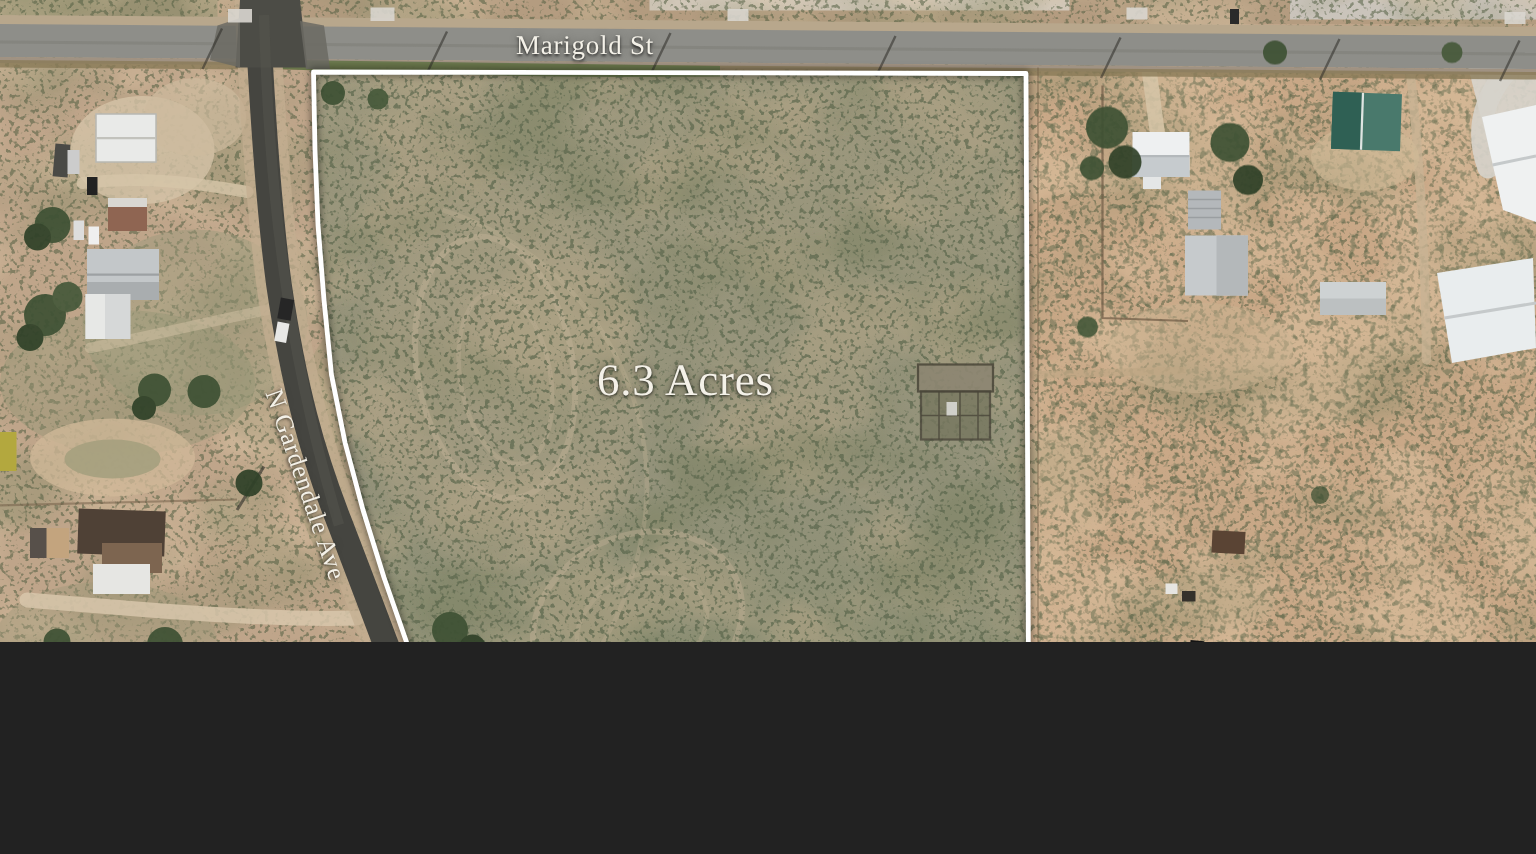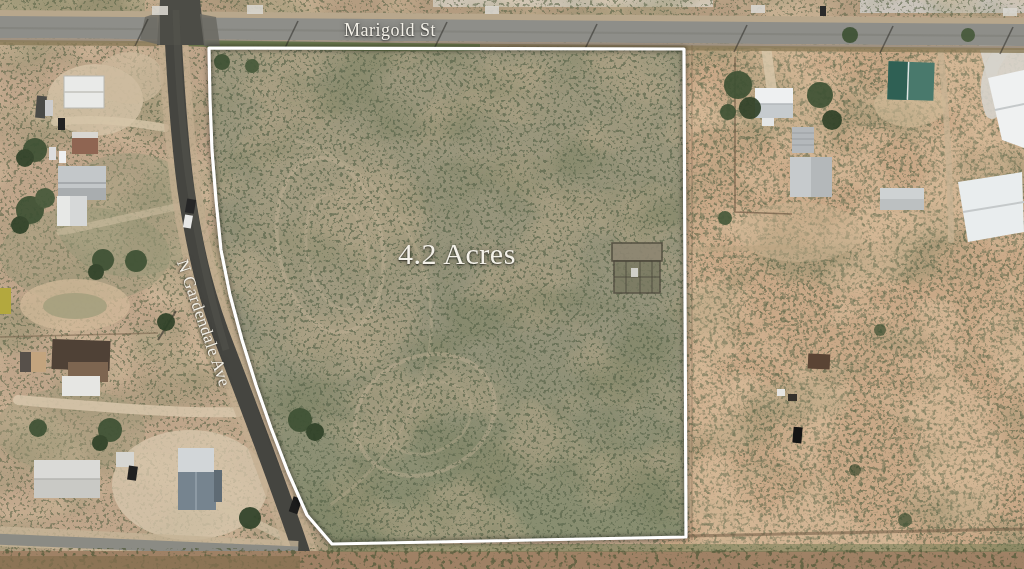--- a/index.html
+++ b/index.html
@@ -1,17 +1,17 @@
 <!DOCTYPE html>
 <html><head>
 <meta charset="utf-8">
 <style>
   html,body{margin:0;padding:0;background:#222;}
   #stage{
-    position:relative;width:1024px;height:569px;overflow:hidden;
+    position:relative;width:1024px;height:428px;overflow:hidden;
     font-family:"Liberation Serif","DejaVu Serif",serif;
     background:#1d4ed8;
   }
   #stage svg{position:absolute;left:0;top:0;}
   .map-label{
     position:absolute;color:#f4f1e8;
     text-shadow:0 1px 2px rgba(0,0,0,.7),0 0 6px rgba(0,0,0,.35);
     letter-spacing:.5px;white-space:nowrap;user-select:none;
   }
   #lbl-marigold{left:330px;top:20px;width:120px;text-align:center;font-size:18px;}
@@ -299,14 +299,14 @@
   </g>
 
   <g>
     <polygon points="209,48 684,49 686,537 332,544 307,515 288,472 271,428 256,385 242,340 230,295 221,250 216,200 212,150 210,100" fill="none" stroke="rgba(0,0,0,0.35)" stroke-width="6" stroke-linejoin="round" filter="url(#fSoft2)"></polygon>
     <polygon points="209,48 684,49 686,537 332,544 307,515 288,472 271,428 256,385 242,340 230,295 221,250 216,200 212,150 210,100" fill="none" stroke="#ffffff" stroke-width="3.2" stroke-linejoin="round"></polygon>
   </g>
 </svg>
 
 <div id="lbl-marigold" class="map-label">Marigold St</div>
 <div id="lbl-gardendale" class="map-label">N Gardendale Ave</div>
-<div id="lbl-acres" class="map-label">4.2 Acres</div>
+<div id="lbl-acres" class="map-label">6.3 Acres</div>
 </div>
 
 </body></html>

